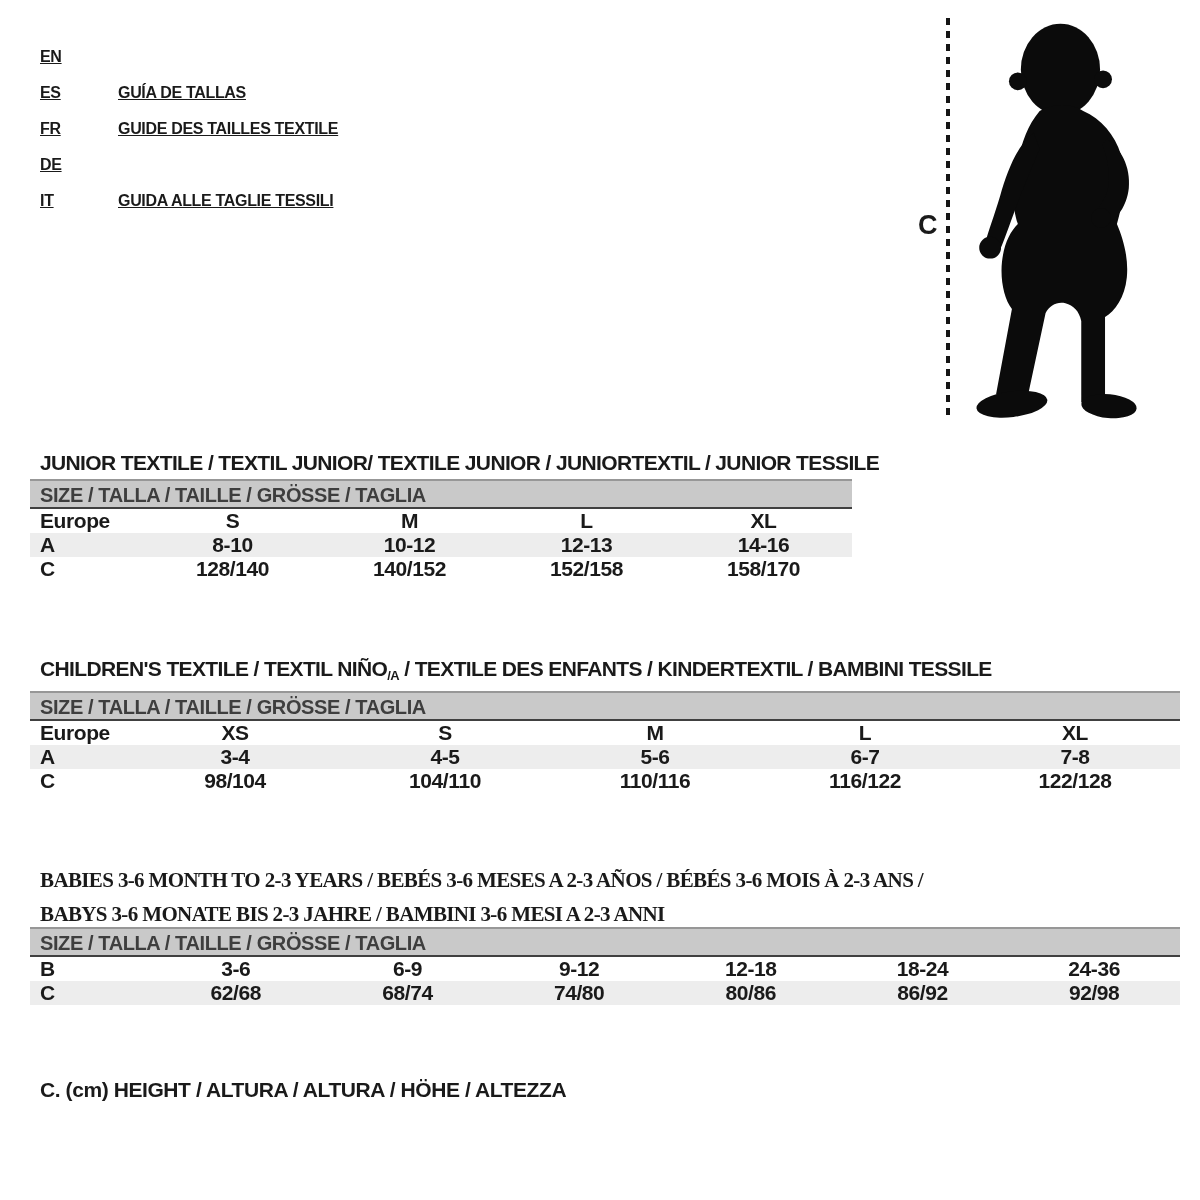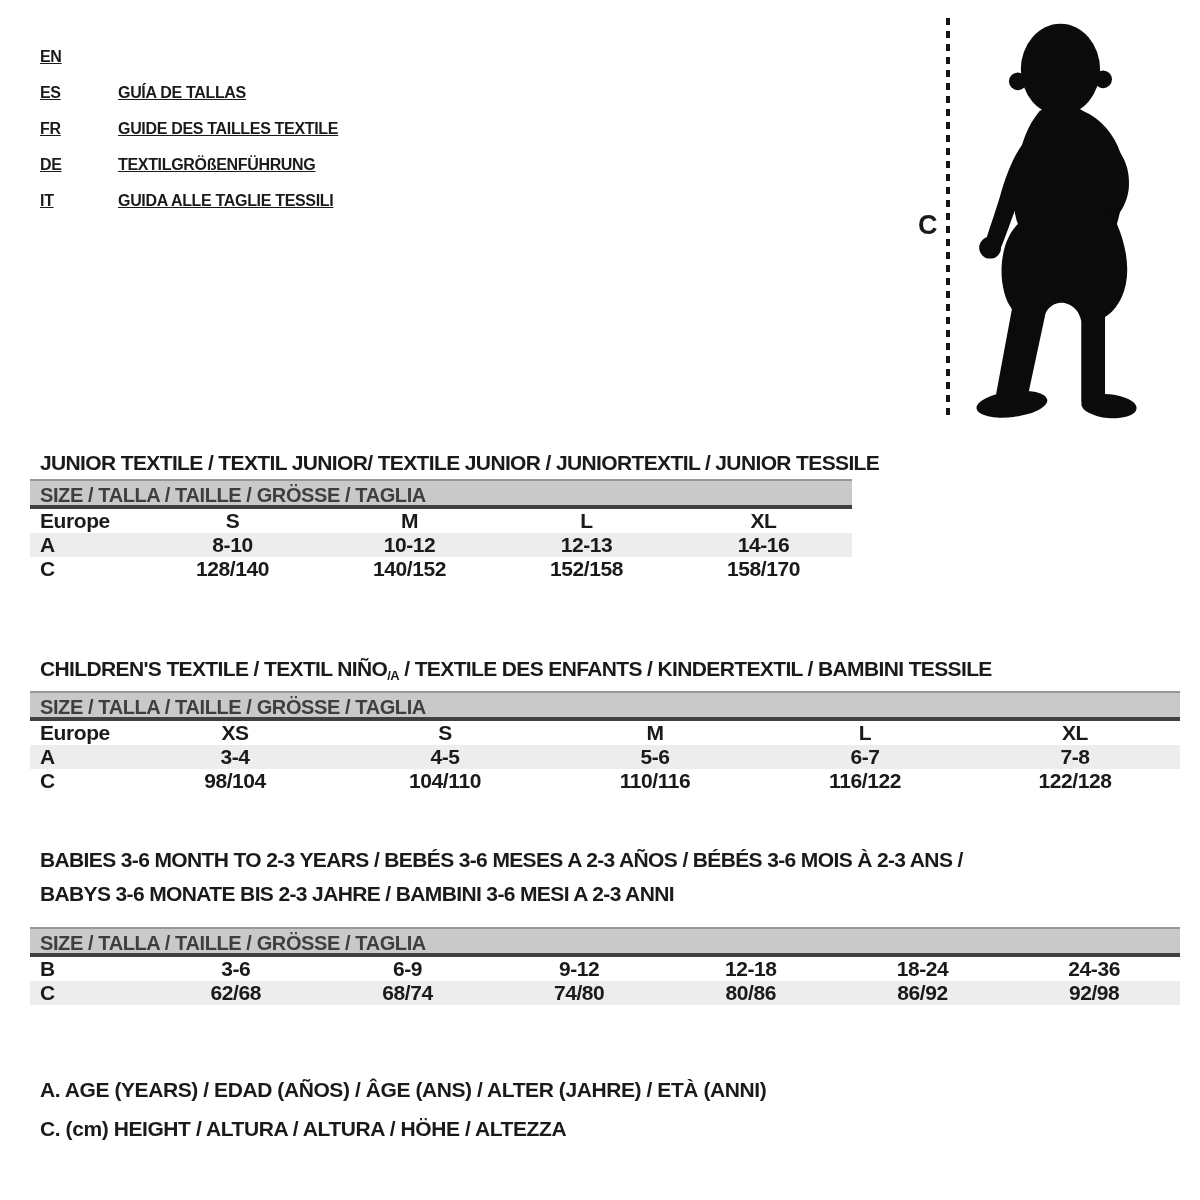--- a/index.html
+++ b/index.html
@@ -21,30 +21,30 @@
   .figure-c { position:absolute; left:18px; top:204px;
     font-weight:bold; font-size:27px; }
   .measure-line { position:absolute; left:46px; top:12px; width:4px; height:400px;
     background:repeating-linear-gradient(to bottom,#151515 0 7px,transparent 7px 13px); }
   .figure svg { position:absolute; left:60px; top:2px; }
 
   
   .sec-title { font-weight:bold; font-size:21px; letter-spacing:-0.03em; white-space:nowrap;margin-top:15px; }
   #junior-title   { left:40px; top:436px; }
   #children-title { left:40px; top:642px; }
-  #babies-title   { left:40px; top:828px; line-height:34px; }
+  #babies-title   { left:40px; top:848px; line-height:34px;font-family:Liberation Serif, serif; }
   .sub-a { font-size:13px; vertical-align:-4px; }
 
   
   .size-block { }
   #junior-block   { left:30px; top:479px; width:822px; }
   #children-block { left:30px; top:691px; width:1150px; }
   #babies-block   { left:30px; top:927px; width:1150px; }
   .size-bar { box-sizing:border-box; height:30px; background:#c9c9c9;
-    border-top:2px solid #979797; border-bottom:4px solid #404040;
+    border-top:2px solid #979797; border-bottom:2px solid #404040;
     font-weight:bold; font-size:20px; color:#3e3e3e;
     padding:3px 0 0 10px; letter-spacing:-0.02em; }
   table.sizetable { width:100%; border-collapse:collapse; table-layout:fixed;
     font-weight:bold; font-size:21px; letter-spacing:-0.02em; }
   table.sizetable td { height:22px; padding:0; text-align:center; }
   table.sizetable td.lbl { text-align:left; padding-left:10px; }
   tr.shade { background:#ededed; }
 
   
   .legend { left:40px; top:1070px; font-weight:bold; font-size:21px;
@@ -60,21 +60,20 @@
   <div class="lang-row">
     <span class="lang-code">ES</span>
     <span class="lang-label">GUÍA DE TALLAS</span>
   </div>
   <div class="lang-row">
     <span class="lang-code">FR</span>
     <span class="lang-label">GUIDE DES TAILLES TEXTILE</span>
   </div>
   <div class="lang-row">
     <span class="lang-code">DE</span>
-    <span class="lang-label">TEXTILGRÖßENFÜHRUNG</span>
   </div>
   <div class="lang-row">
     <span class="lang-code">IT</span>
     <span class="lang-label">GUIDA ALLE TAGLIE TESSILI</span>
   </div>
 </div>
 
 <div class="abs figure">
   <span class="figure-c">C</span>
   <div class="measure-line"></div>
@@ -205,15 +204,14 @@
       <td>74/80</td>
       <td>80/86</td>
       <td>86/92</td>
       <td>92/98</td>
     </tr>
   </tbody>
     </table>
 </div>
 
 <div class="abs legend">
-  <div>A. AGE (YEARS) / EDAD (AÑOS) / ÂGE (ANS) / ALTER (JAHRE) / ETÀ (ANNI)</div>
   <div>C. (cm) HEIGHT / ALTURA / ALTURA / HÖHE / ALTEZZA</div>
 </div>
 
 </body></html>

